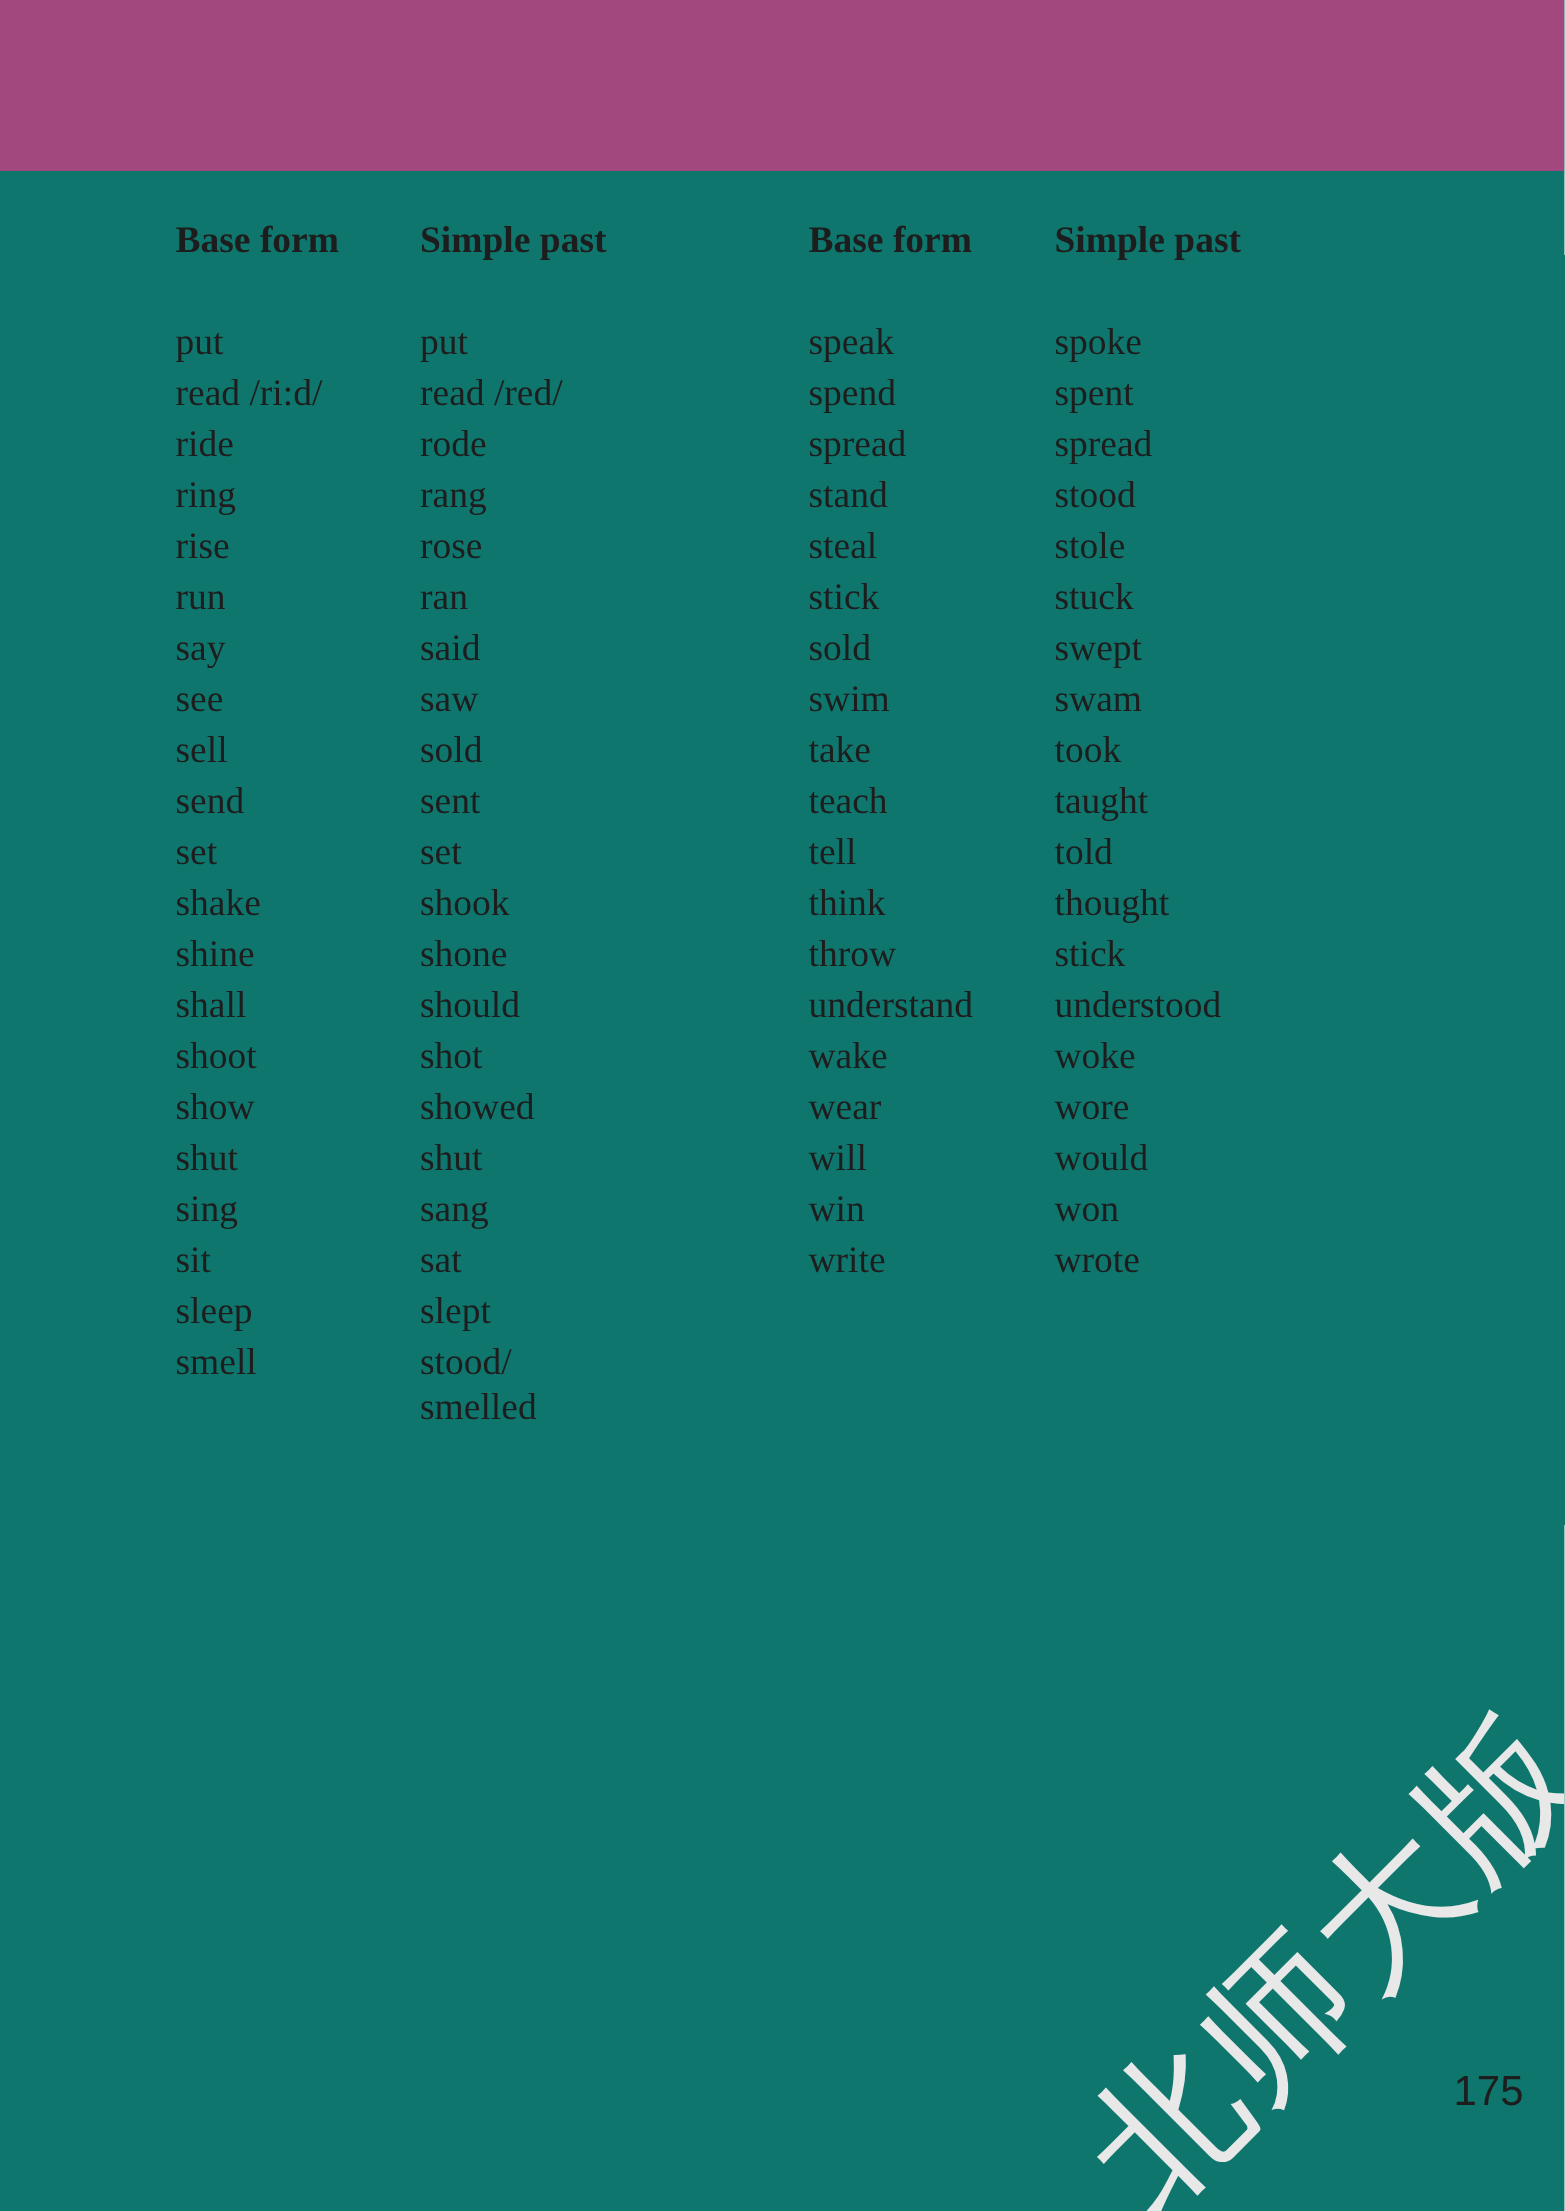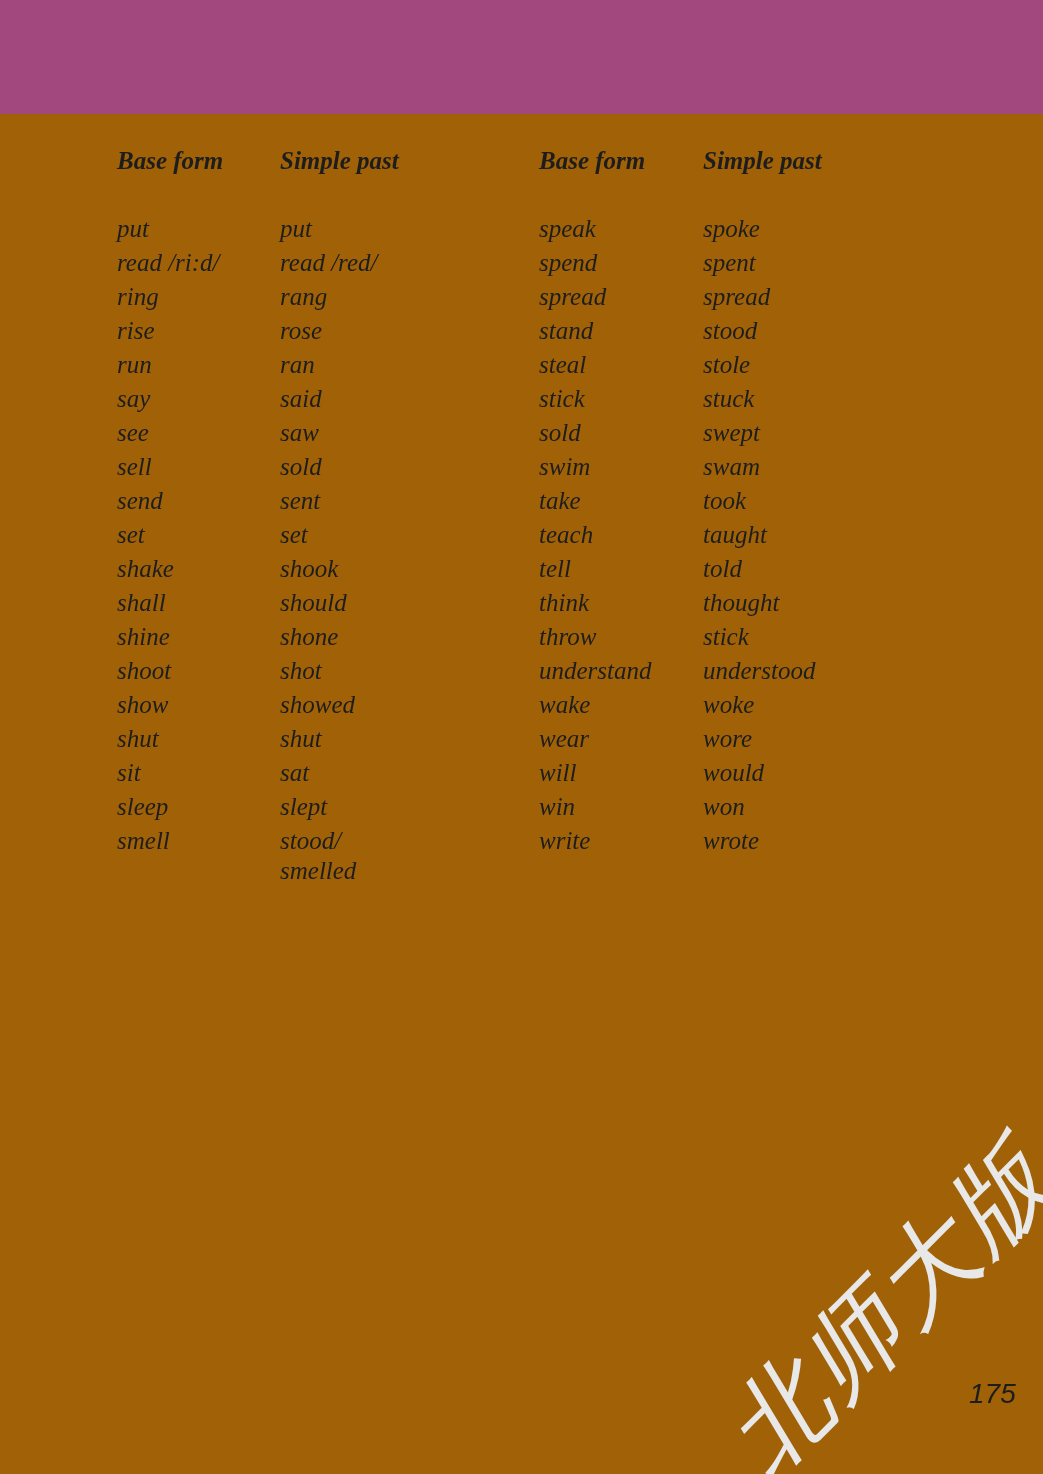--- a/index.html
+++ b/index.html
@@ -4,24 +4,23 @@
 <style>
   * { margin: 0; padding: 0; box-sizing: border-box; }
   html, body { background: #ffffff; }
   body {
     width: 1043px; height: 1474px;
     position: relative;
     font-family: "Liberation Serif", serif;
   }
   .page {
     position: absolute; inset: 0;
-    background: #a16207;
+    background: #0f766e;
     overflow: hidden;
     color: var(--text, #1d1d1d);
-    font-style: italic;
   }
   .band {
     position: absolute; top: 0; left: 0;
     width: 100%; height: 114px;
     background: var(--accent, #a3477f);
   }
   .verb-table { position: absolute; top: 144px; font-size: 25px; }
   .t1 { left: 117px; }
   .t2 { left: 539px; }
   .thead { display: flex; font-weight: bold; margin-bottom: 34px; line-height: 34px; }
@@ -76,20 +75,28 @@
         <div class="row">
           <div class="cell base-col">
             <span class="line">read /ri:d/</span>
           </div>
           <div class="cell past-col">
             <span class="line">read /red/</span>
           </div>
         </div>
         <div class="row">
           <div class="cell base-col">
+            <span class="line">ride</span>
+          </div>
+          <div class="cell past-col">
+            <span class="line">rode</span>
+          </div>
+        </div>
+        <div class="row">
+          <div class="cell base-col">
             <span class="line">ring</span>
           </div>
           <div class="cell past-col">
             <span class="line">rang</span>
           </div>
         </div>
         <div class="row">
           <div class="cell base-col">
             <span class="line">rise</span>
           </div>
@@ -148,56 +155,64 @@
         <div class="row">
           <div class="cell base-col">
             <span class="line">shake</span>
           </div>
           <div class="cell past-col">
             <span class="line">shook</span>
           </div>
         </div>
         <div class="row">
           <div class="cell base-col">
+            <span class="line">shine</span>
+          </div>
+          <div class="cell past-col">
+            <span class="line">shone</span>
+          </div>
+        </div>
+        <div class="row">
+          <div class="cell base-col">
             <span class="line">shall</span>
           </div>
           <div class="cell past-col">
             <span class="line">should</span>
           </div>
         </div>
         <div class="row">
           <div class="cell base-col">
-            <span class="line">shine</span>
-          </div>
-          <div class="cell past-col">
-            <span class="line">shone</span>
-          </div>
-        </div>
-        <div class="row">
-          <div class="cell base-col">
             <span class="line">shoot</span>
           </div>
           <div class="cell past-col">
             <span class="line">shot</span>
           </div>
         </div>
         <div class="row">
           <div class="cell base-col">
             <span class="line">show</span>
           </div>
           <div class="cell past-col">
             <span class="line">showed</span>
           </div>
         </div>
         <div class="row">
           <div class="cell base-col">
             <span class="line">shut</span>
           </div>
           <div class="cell past-col">
             <span class="line">shut</span>
+          </div>
+        </div>
+        <div class="row">
+          <div class="cell base-col">
+            <span class="line">sing</span>
+          </div>
+          <div class="cell past-col">
+            <span class="line">sang</span>
           </div>
         </div>
         <div class="row">
           <div class="cell base-col">
             <span class="line">sit</span>
           </div>
           <div class="cell past-col">
             <span class="line">sat</span>
           </div>
         </div>

